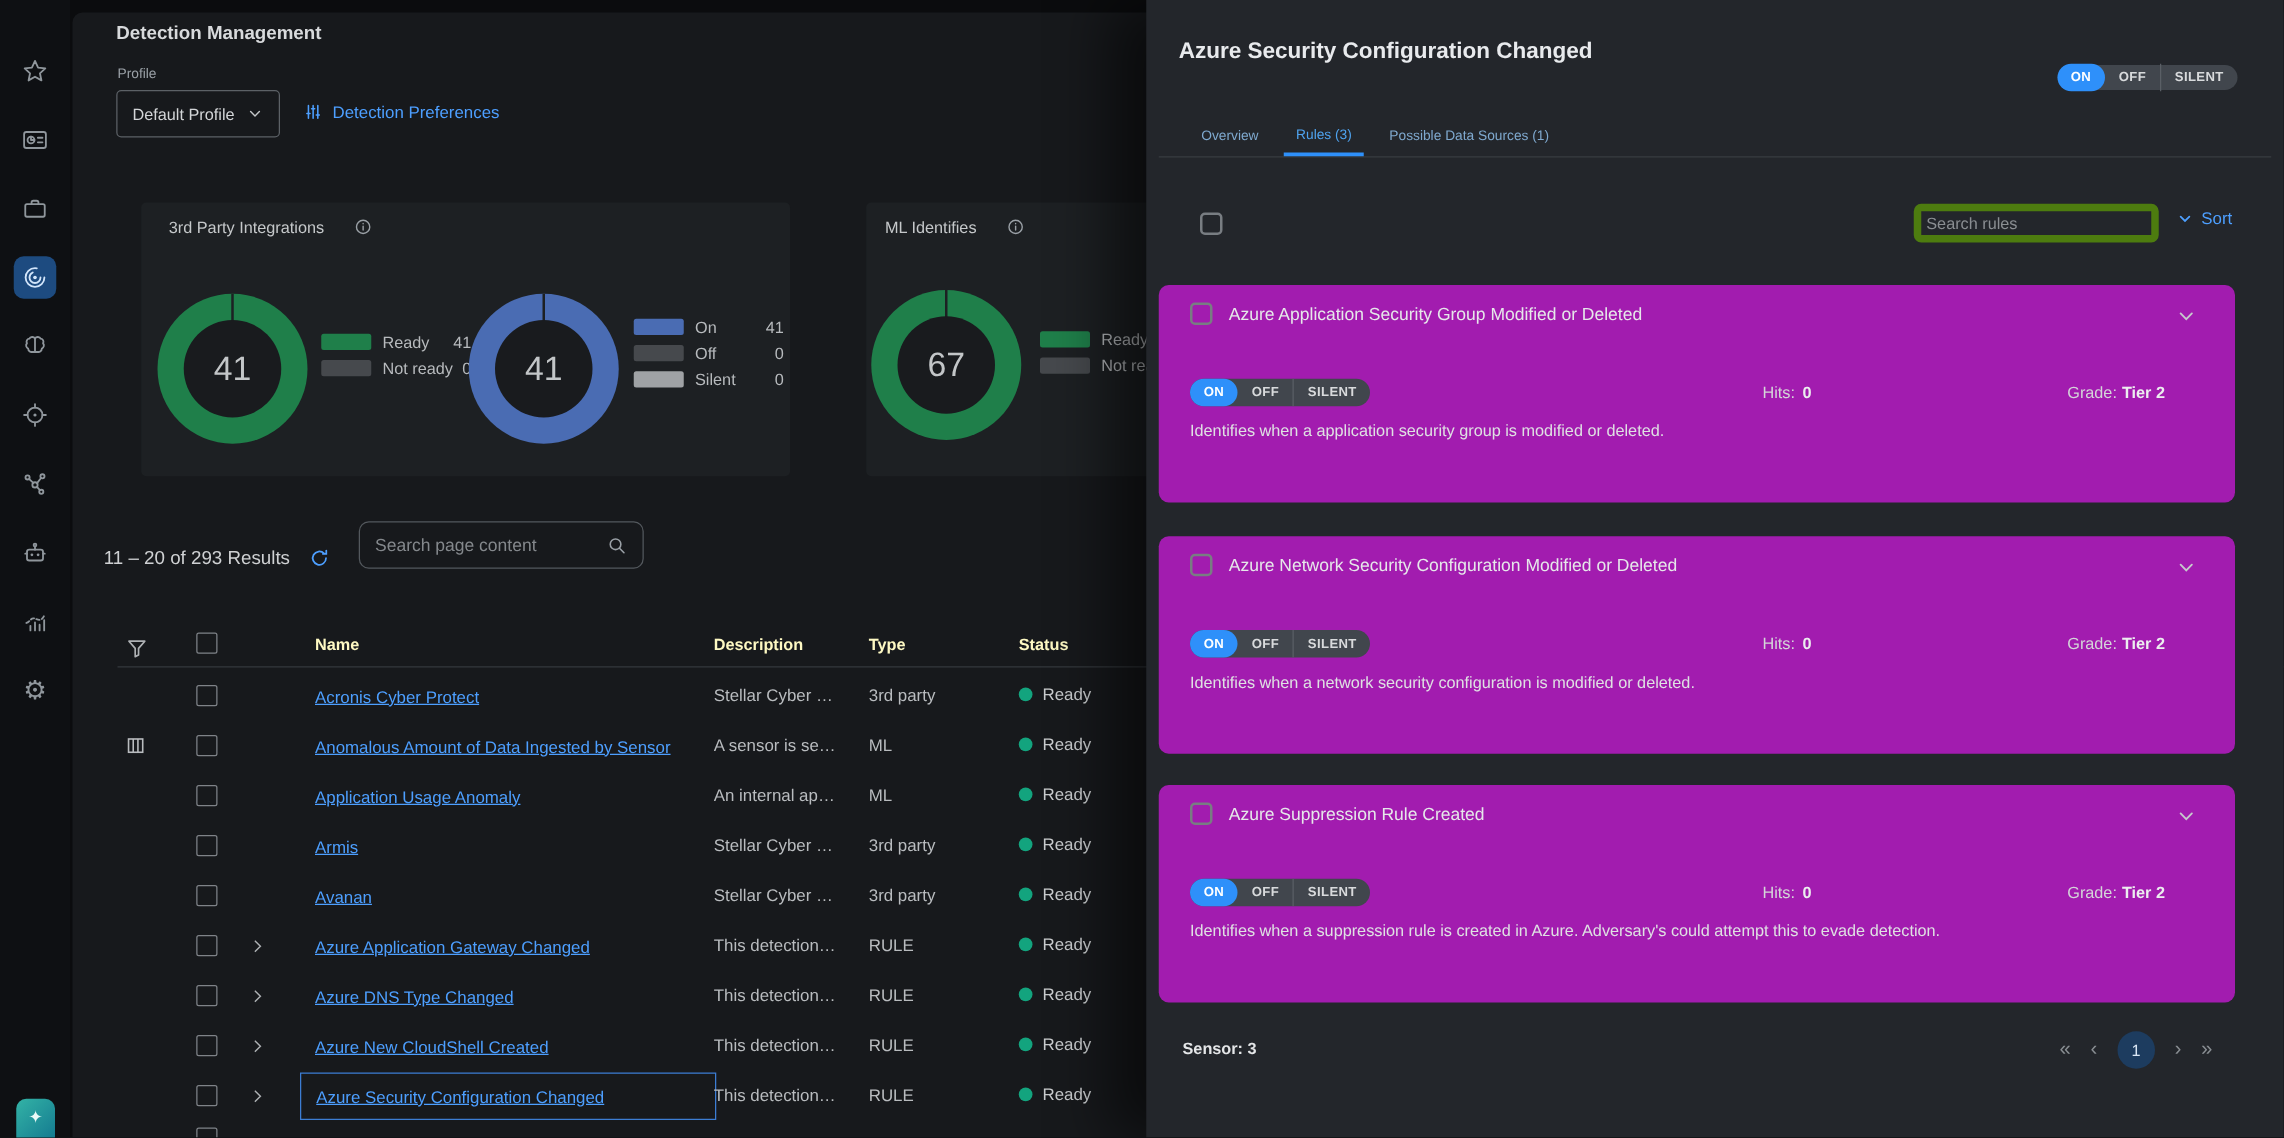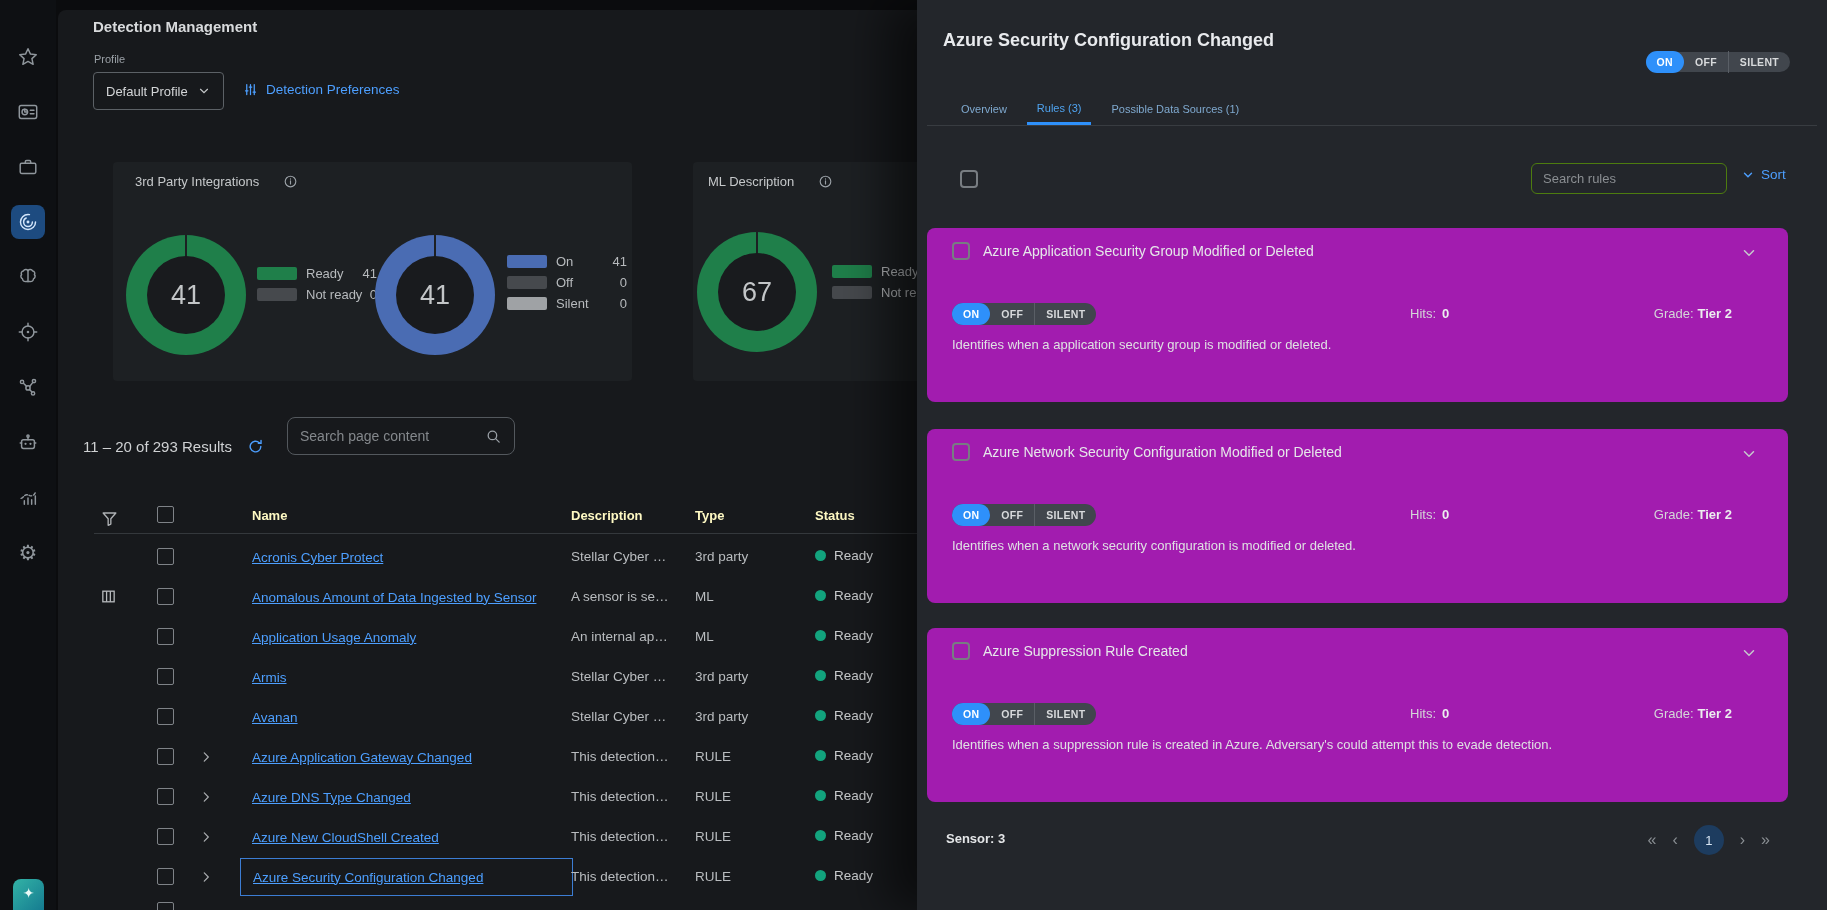--- a/index.html
+++ b/index.html
@@ -96,22 +96,22 @@
   .d-toggle { position:absolute; right:37px; top:52px; }
 
   .d-tabs { position:absolute; left:10px; right:10px; top:93px; height:33px; border-bottom:1px solid #383c41;
             display:flex; align-items:stretch; padding-left:24px; }
   .tab { padding:0 10px; margin-right:10px; display:flex; align-items:center; font-size:11px;
          color:#7fa9cf; cursor:pointer; }
   .tab.active { color:#4fa3ef; border-bottom:3px solid #2e90fa; }
 
   .d-check { position:absolute; left:43px; top:170px; width:18px; height:18px; border:2px solid #787d82;
              border-radius:4px; cursor:pointer; }
-  .d-search { position:absolute; left:614px; top:163px; width:196px; height:31px; border:1px solid #4d7c0f;
-              border-radius:6px; display:flex; align-items:center; padding:0 11px; }
+  .d-search { position:absolute; left:614px; top:163px; width:196px; height:31px; border:6px solid #4d7c0f;
+              border-radius:6px; display:flex; align-items:center; padding:0 11px;justify-content:center; }
   .d-search input { flex:1; background:transparent; border:none; outline:none; color:#cfd1d3; font-size:13px;
                     font-family:"Liberation Sans", sans-serif; }
   .d-search input::placeholder { color:#8a8e92; }
   .d-sort { position:absolute; left:824px; top:167px; display:flex; align-items:center; gap:6px;
             color:#4d9fff; font-size:13.5px; cursor:pointer; }
 
   .rule-card { position:absolute; left:10px; width:861px; height:174px; background:#a21caf; border-radius:8px; }
   .rc1 { top:228px; } .rc2 { top:429px; } .rc3 { top:628px; }
   .rc-check { position:absolute; left:25px; top:14px; width:18px; height:18px; border:2px solid #787d82;
               border-radius:4px; cursor:pointer; }
@@ -280,21 +280,21 @@
       <div class="lg-item">
           <span class="sw" style="background: rgb(159, 162, 165);"></span>
           <span class="lg-label">Silent</span>
           <span class="lg-val">0</span>
         </div>
     </div>
   </div>
 
   <div class="card card-ml">
     <div class="card-title">
-      <span>ML Description</span>
+      <span>ML Identifies</span>
       <svg width="15" height="15" viewBox="0 0 24 24">
           <g stroke="#9aa0a6" fill="none" stroke-width="1.8" stroke-linecap="round">
             <circle cx="12" cy="12" r="8.5"></circle>
             <path d="M12 11v5"></path>
             <path d="M12 7.6v.5"></path>
           </g>
         </svg>
     </div>
     <div class="donut" style="left:4px; top:70px;">
       <div class="ring" style="background: rgb(31, 127, 74);"></div>

